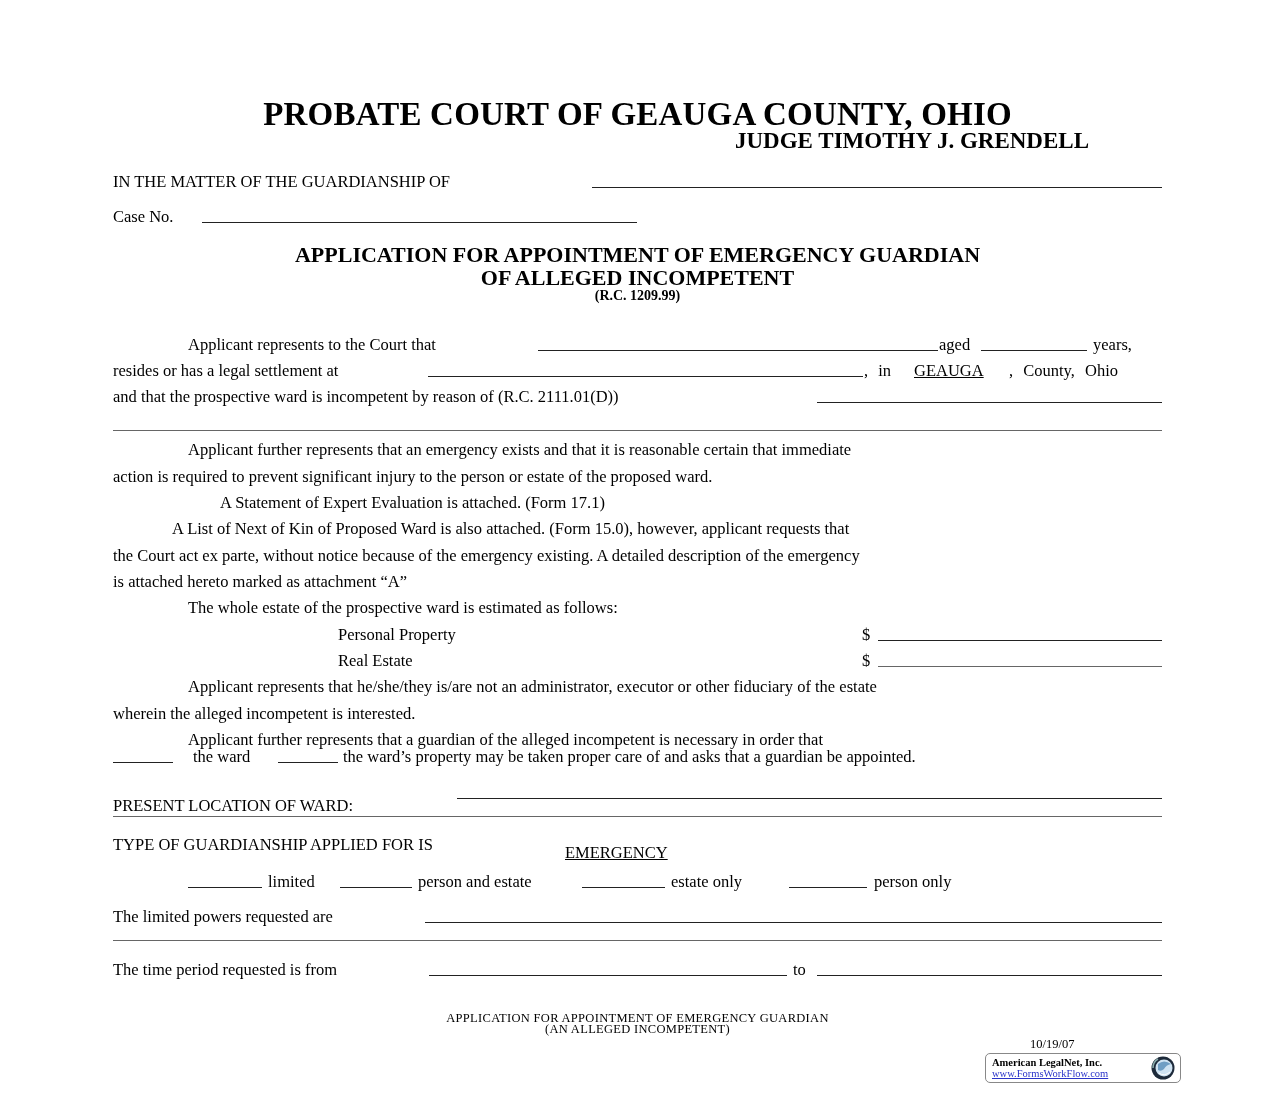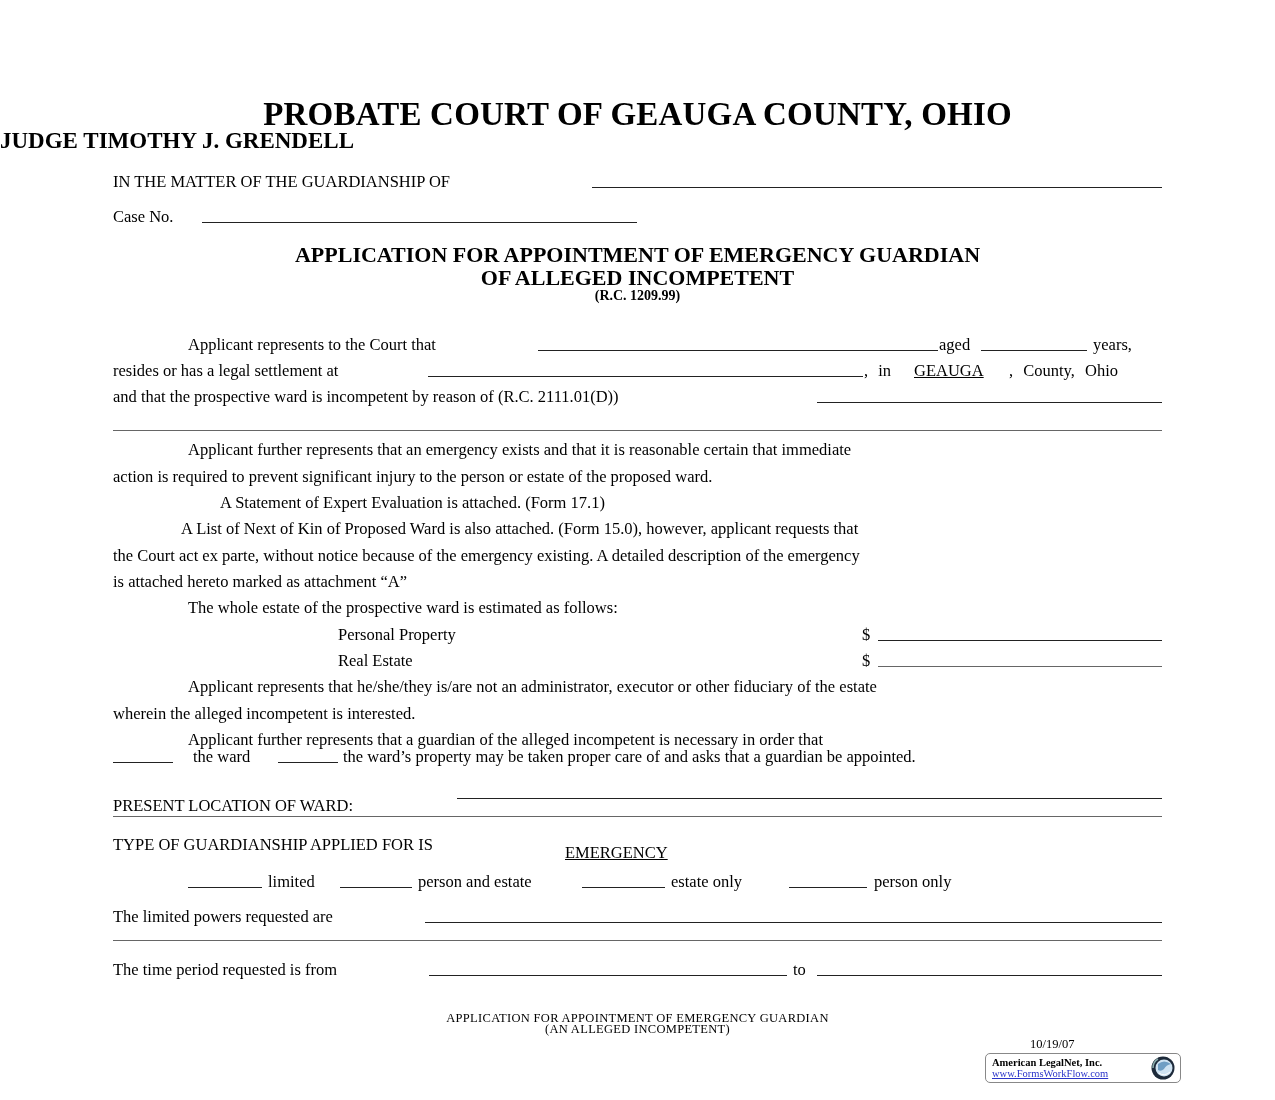--- a/index.html
+++ b/index.html
@@ -1,21 +1,21 @@
 <!DOCTYPE html>
 <html><head>
 <meta charset="utf-8">
 <style>
   html, body { margin: 0; padding: 0; background: #ffffff; }
   body { width: 1275px; height: 1100px; position: relative; overflow: hidden;
          font-family: "Liberation Serif", "DejaVu Serif", serif; color: #000; }
   .abs { position: absolute; white-space: nowrap; }
   .t16 { font-size: 16.5px; }
   .title1 { font-size: 33px; font-weight: bold; left: 0; width: 1275px; text-align: center; top: 96px; letter-spacing: 0.2px; }
-  .title2 { font-size: 23px; font-weight: bold; left: 0; width: 1089px; text-align: left; top: 128px; }
+  .title2 { font-size: 23px; font-weight: bold; left: 0; width: 1089px; text-align: right; top: 128px; }
   .apptitle { font-size: 22px; font-weight: bold; left: 0; width: 1275px; text-align: center; }
   .rc { font-size: 14px; font-weight: bold; left: 0; width: 1275px; text-align: center; top: 288px; }
   .line { position: absolute; height: 0; border-bottom: 1.3px solid #222; }
   .line.gray { border-bottom-color: #666; }
   .u { text-decoration: underline; }
   .footer { font-size: 12.5px; left: 0; width: 1275px; text-align: center; letter-spacing: 0.3px; }
   .date { font-size: 12.5px; left: 1030px; top: 1037px; }
   .badge { position: absolute; left: 985px; top: 1053px; width: 194px; height: 28px;
            border: 1px solid #888; border-radius: 5px; background: #fff; }
   .badge .co { position: absolute; left: 6px; top: 3px; font-size: 10.5px; font-weight: bold; }
@@ -51,21 +51,21 @@
 
 <div class="abs t16" style="left:113px; top:387px;">and that the prospective ward is incompetent by reason of (R.C. 2111.01(D))</div>
 <div class="line" style="left:817px; top:402px; width:345px;"></div>
 <div class="line gray" style="left:113px; top:430px; width:1049px;"></div>
 
 <div class="abs t16" style="left:188px; top:440px;">Applicant further represents that an emergency exists and that it is reasonable certain that immediate</div>
 <div class="abs t16" style="left:113px; top:467px;">action is required to prevent significant injury to the person or estate of the proposed ward.</div>
 
 <div class="abs t16" style="left:188px; top:493px;margin-left:32px;">A Statement of Expert Evaluation is attached. (Form 17.1)</div>
 
-<div class="abs t16" style="left:181px; top:519px;">A List of Next of Kin of Proposed Ward is also attached. (Form 15.0), however, applicant requests that</div>
+<div class="abs t16" style="left:172px; top:519px;">A List of Next of Kin of Proposed Ward is also attached. (Form 15.0), however, applicant requests that</div>
 <div class="abs t16" style="left:113px; top:546px;">the Court act ex parte, without notice because of the emergency existing. A detailed description of the emergency</div>
 <div class="abs t16" style="left:113px; top:572px;">is attached hereto marked as attachment “A”</div>
 
 <div class="abs t16" style="left:188px; top:598px;">The whole estate of the prospective ward is estimated as follows:</div>
 <div class="abs t16" style="left:338px; top:625px;">Personal Property</div>
 <div class="abs t16" style="left:862px; top:625px;">$</div>
 <div class="line" style="left:878px; top:640px; width:284px;"></div>
 <div class="abs t16" style="left:338px; top:651px;">Real Estate</div>
 <div class="abs t16" style="left:862px; top:651px;">$</div>
 <div class="line gray" style="left:878px; top:666px; width:284px;"></div>

